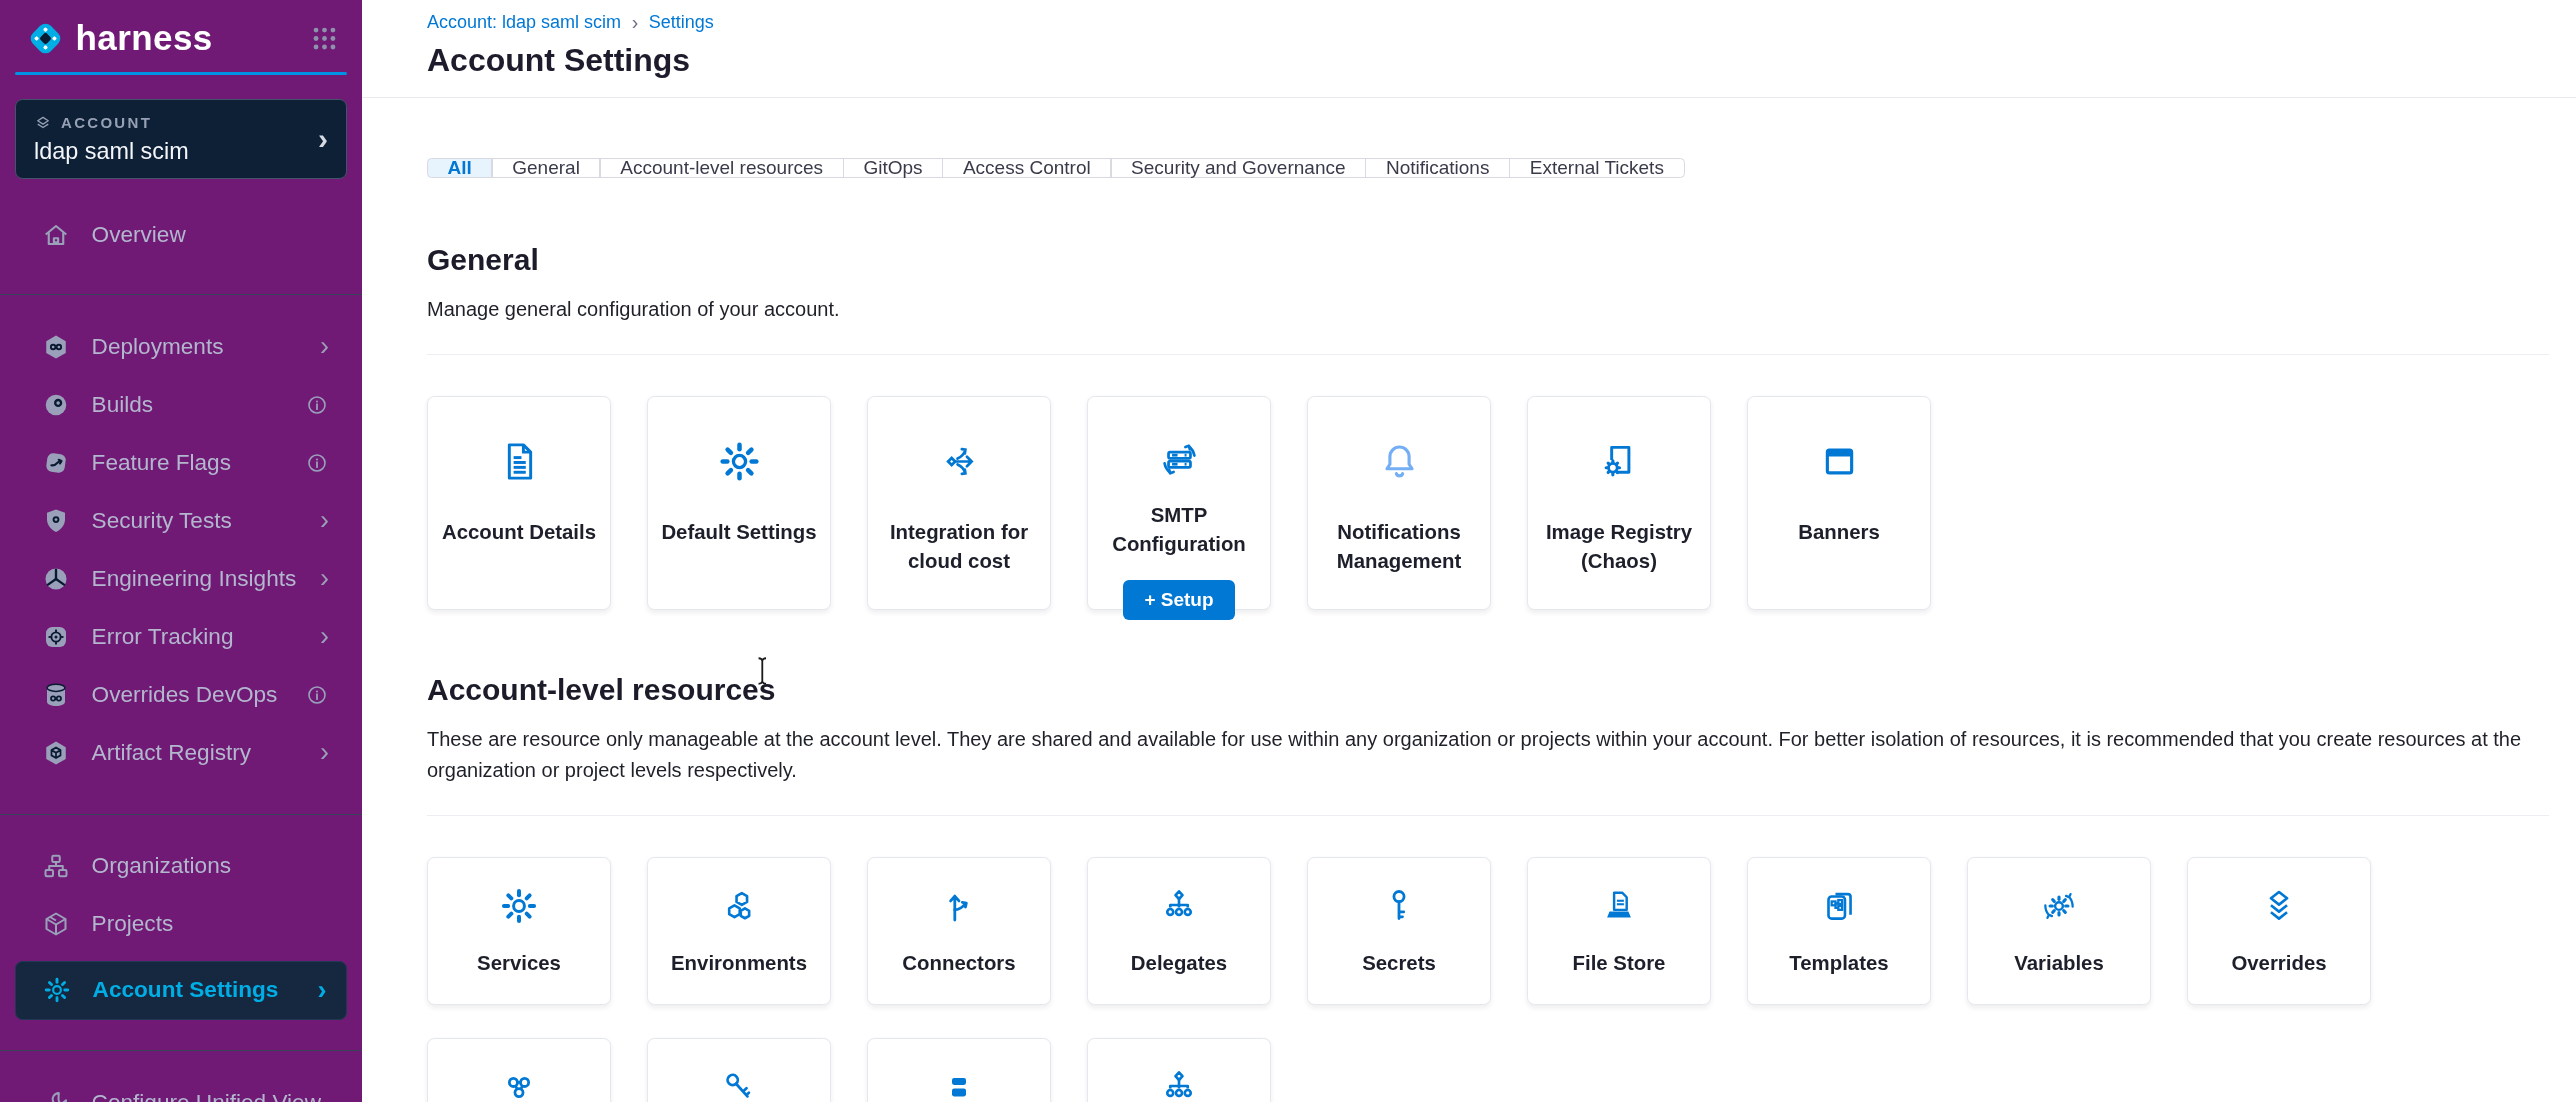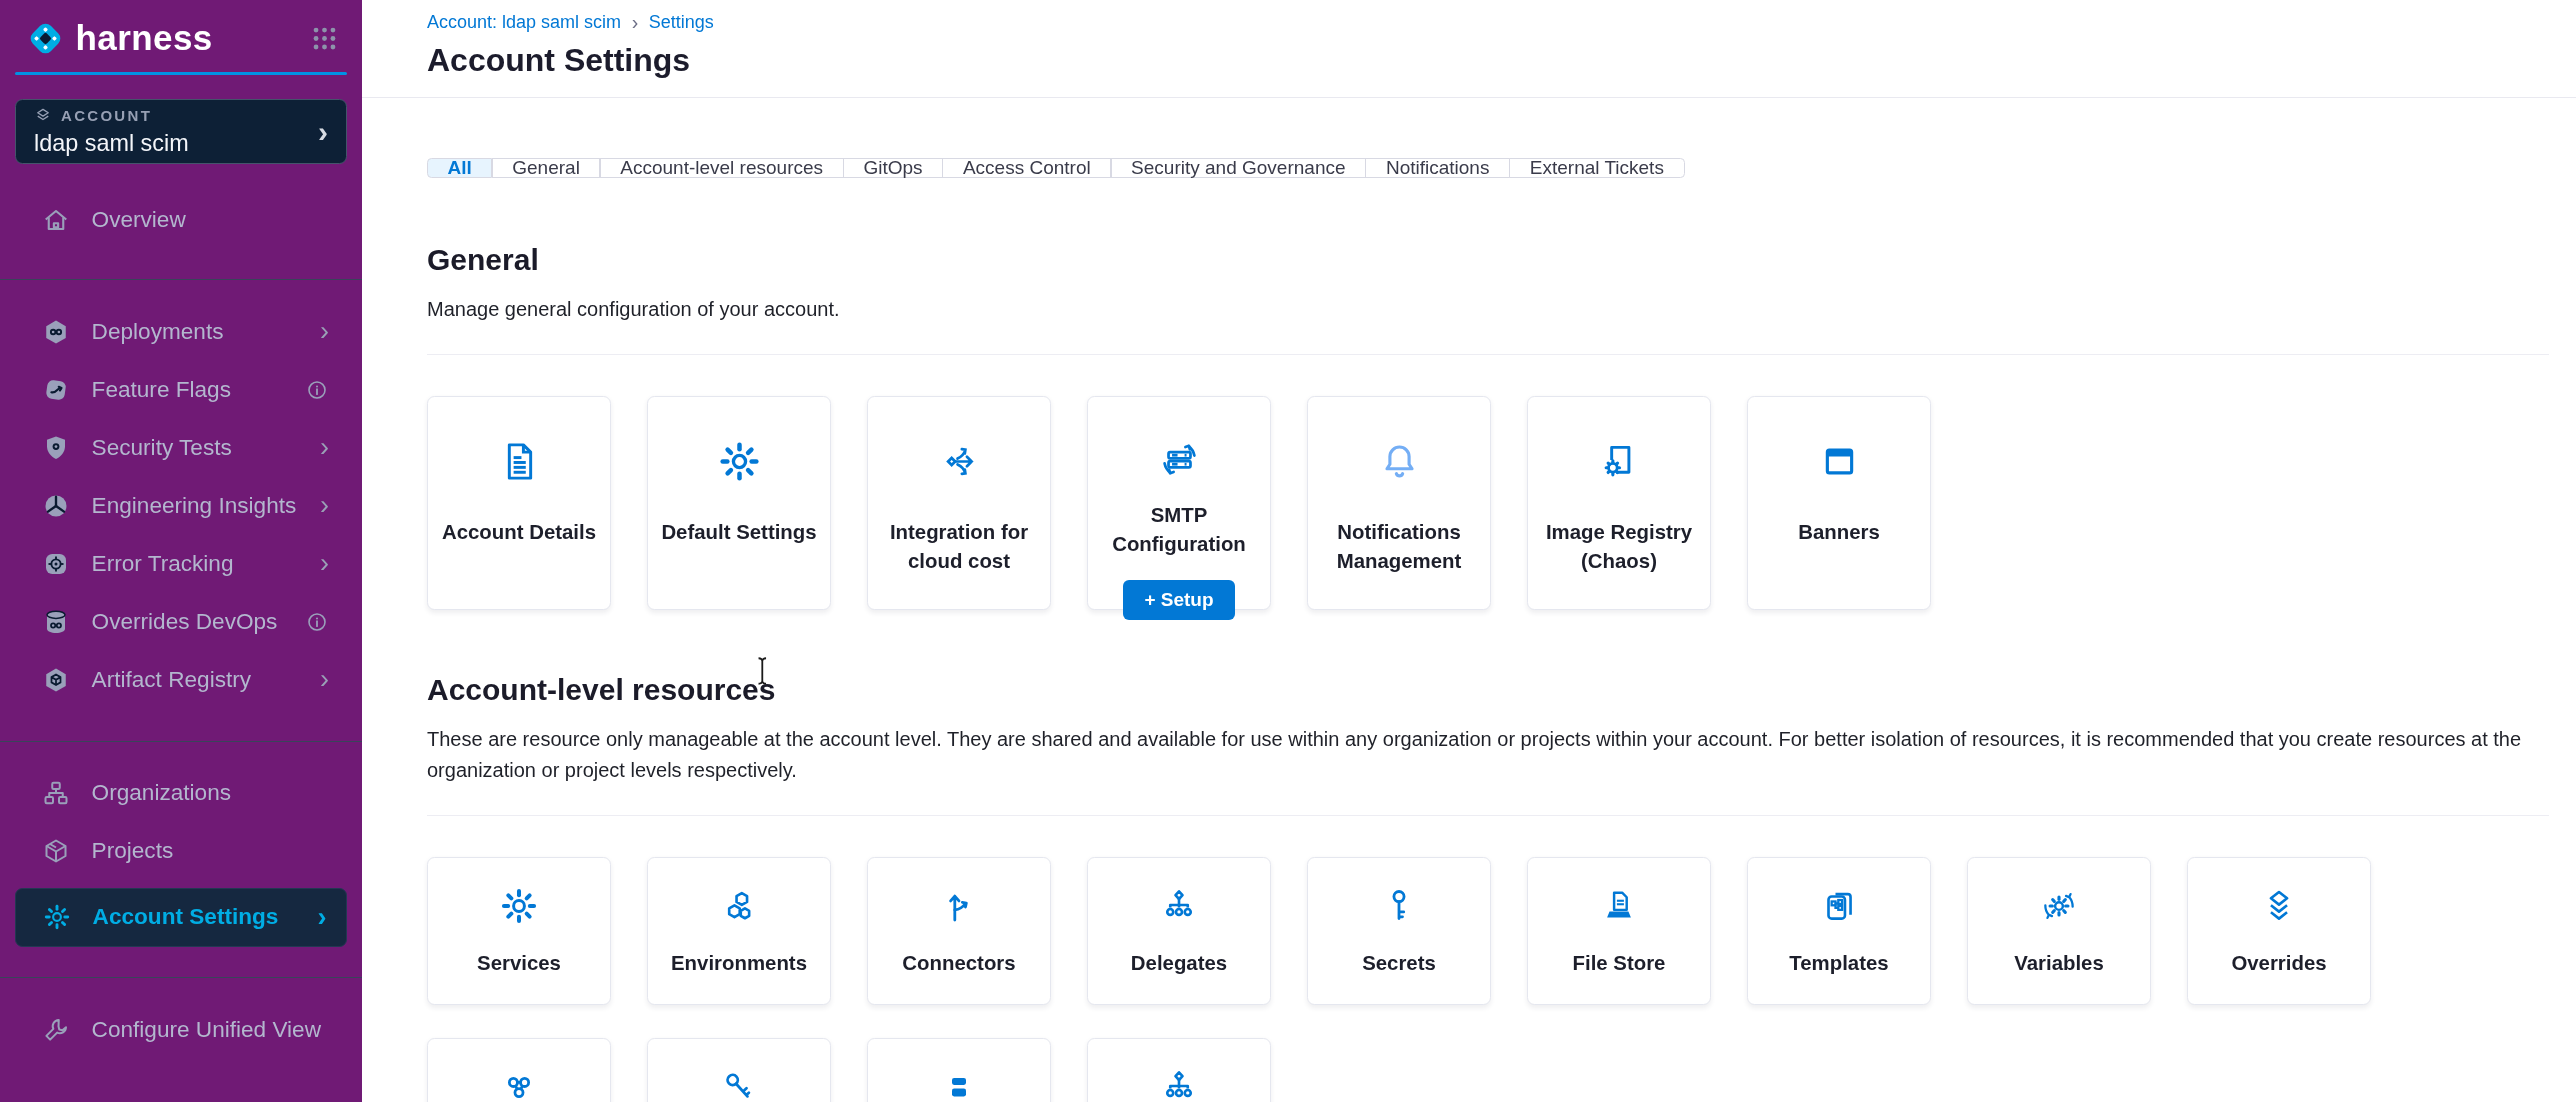--- a/index.html
+++ b/index.html
@@ -18,21 +18,21 @@
     background: #701a75; overflow: hidden;
   }
   .sb-header { display: flex; align-items: center; padding: 18px 22.6px 0 26px; }
   .logo { display: flex; align-items: center; gap: 10.6px; flex: 1; }
   .logo-text { color: #ffffff; font-size: 35px; font-weight: 700; letter-spacing: 0.4px; }
   .grid-icon { color: #8d93ab; }
   .blue-rule { height: 3.8px; background: #0092e4; margin: 13.6px 15px 0 15px; border-radius: 1.5px; }
 
   .account-card {
     margin: 24px 15px 0 15px; border: 1.5px solid #44546b; border-radius: 7.5px;
-    background: #0d2036; padding: 12px 18px; display: flex; align-items: center; height: 65px;
+    background: #0d2036; padding: 12px 18px; display: flex; align-items: center; height: 80px;
   }
   .account-meta { flex: 1; }
   .account-label { font-size: 15px; letter-spacing: 2.3px; color: #97a0b4; font-weight: 700;
     display: flex; gap: 9px; align-items: center; }
   .account-name { color: #f4f6fa; font-size: 23.4px; margin-top: 6px; font-weight: 500; }
   .chev { color: #d6dae2; font-size: 30px; line-height: 1; font-weight: 700; }
 
   .nav-item {
     display: flex; align-items: center; height: 58px; padding: 0 33px 0 39px;
     font-size: 22.6px; color: #b3b7ce; cursor: pointer;
@@ -421,20 +421,33 @@
           <svg width="30" height="30" viewBox="0 0 40 40">
             <use href="#s-cd"></use>
           </svg>
         </span>
       <span class="nav-label">Deployments</span>
       <span class="adorner">›</span>
     </div>
     <div class="nav-item">
       <span class="nav-icon">
           <svg width="30" height="30" viewBox="0 0 40 40">
+            <use href="#s-ci"></use>
+          </svg>
+        </span>
+      <span class="nav-label">Builds</span>
+      <span class="adorner info">
+          <svg width="24" height="24" viewBox="0 0 32 32">
+            <use href="#i-info"></use>
+          </svg>
+        </span>
+    </div>
+    <div class="nav-item">
+      <span class="nav-icon">
+          <svg width="30" height="30" viewBox="0 0 40 40">
             <use href="#s-ff"></use>
           </svg>
         </span>
       <span class="nav-label">Feature Flags</span>
       <span class="adorner info">
           <svg width="24" height="24" viewBox="0 0 32 32">
             <use href="#i-info"></use>
           </svg>
         </span>
     </div>

